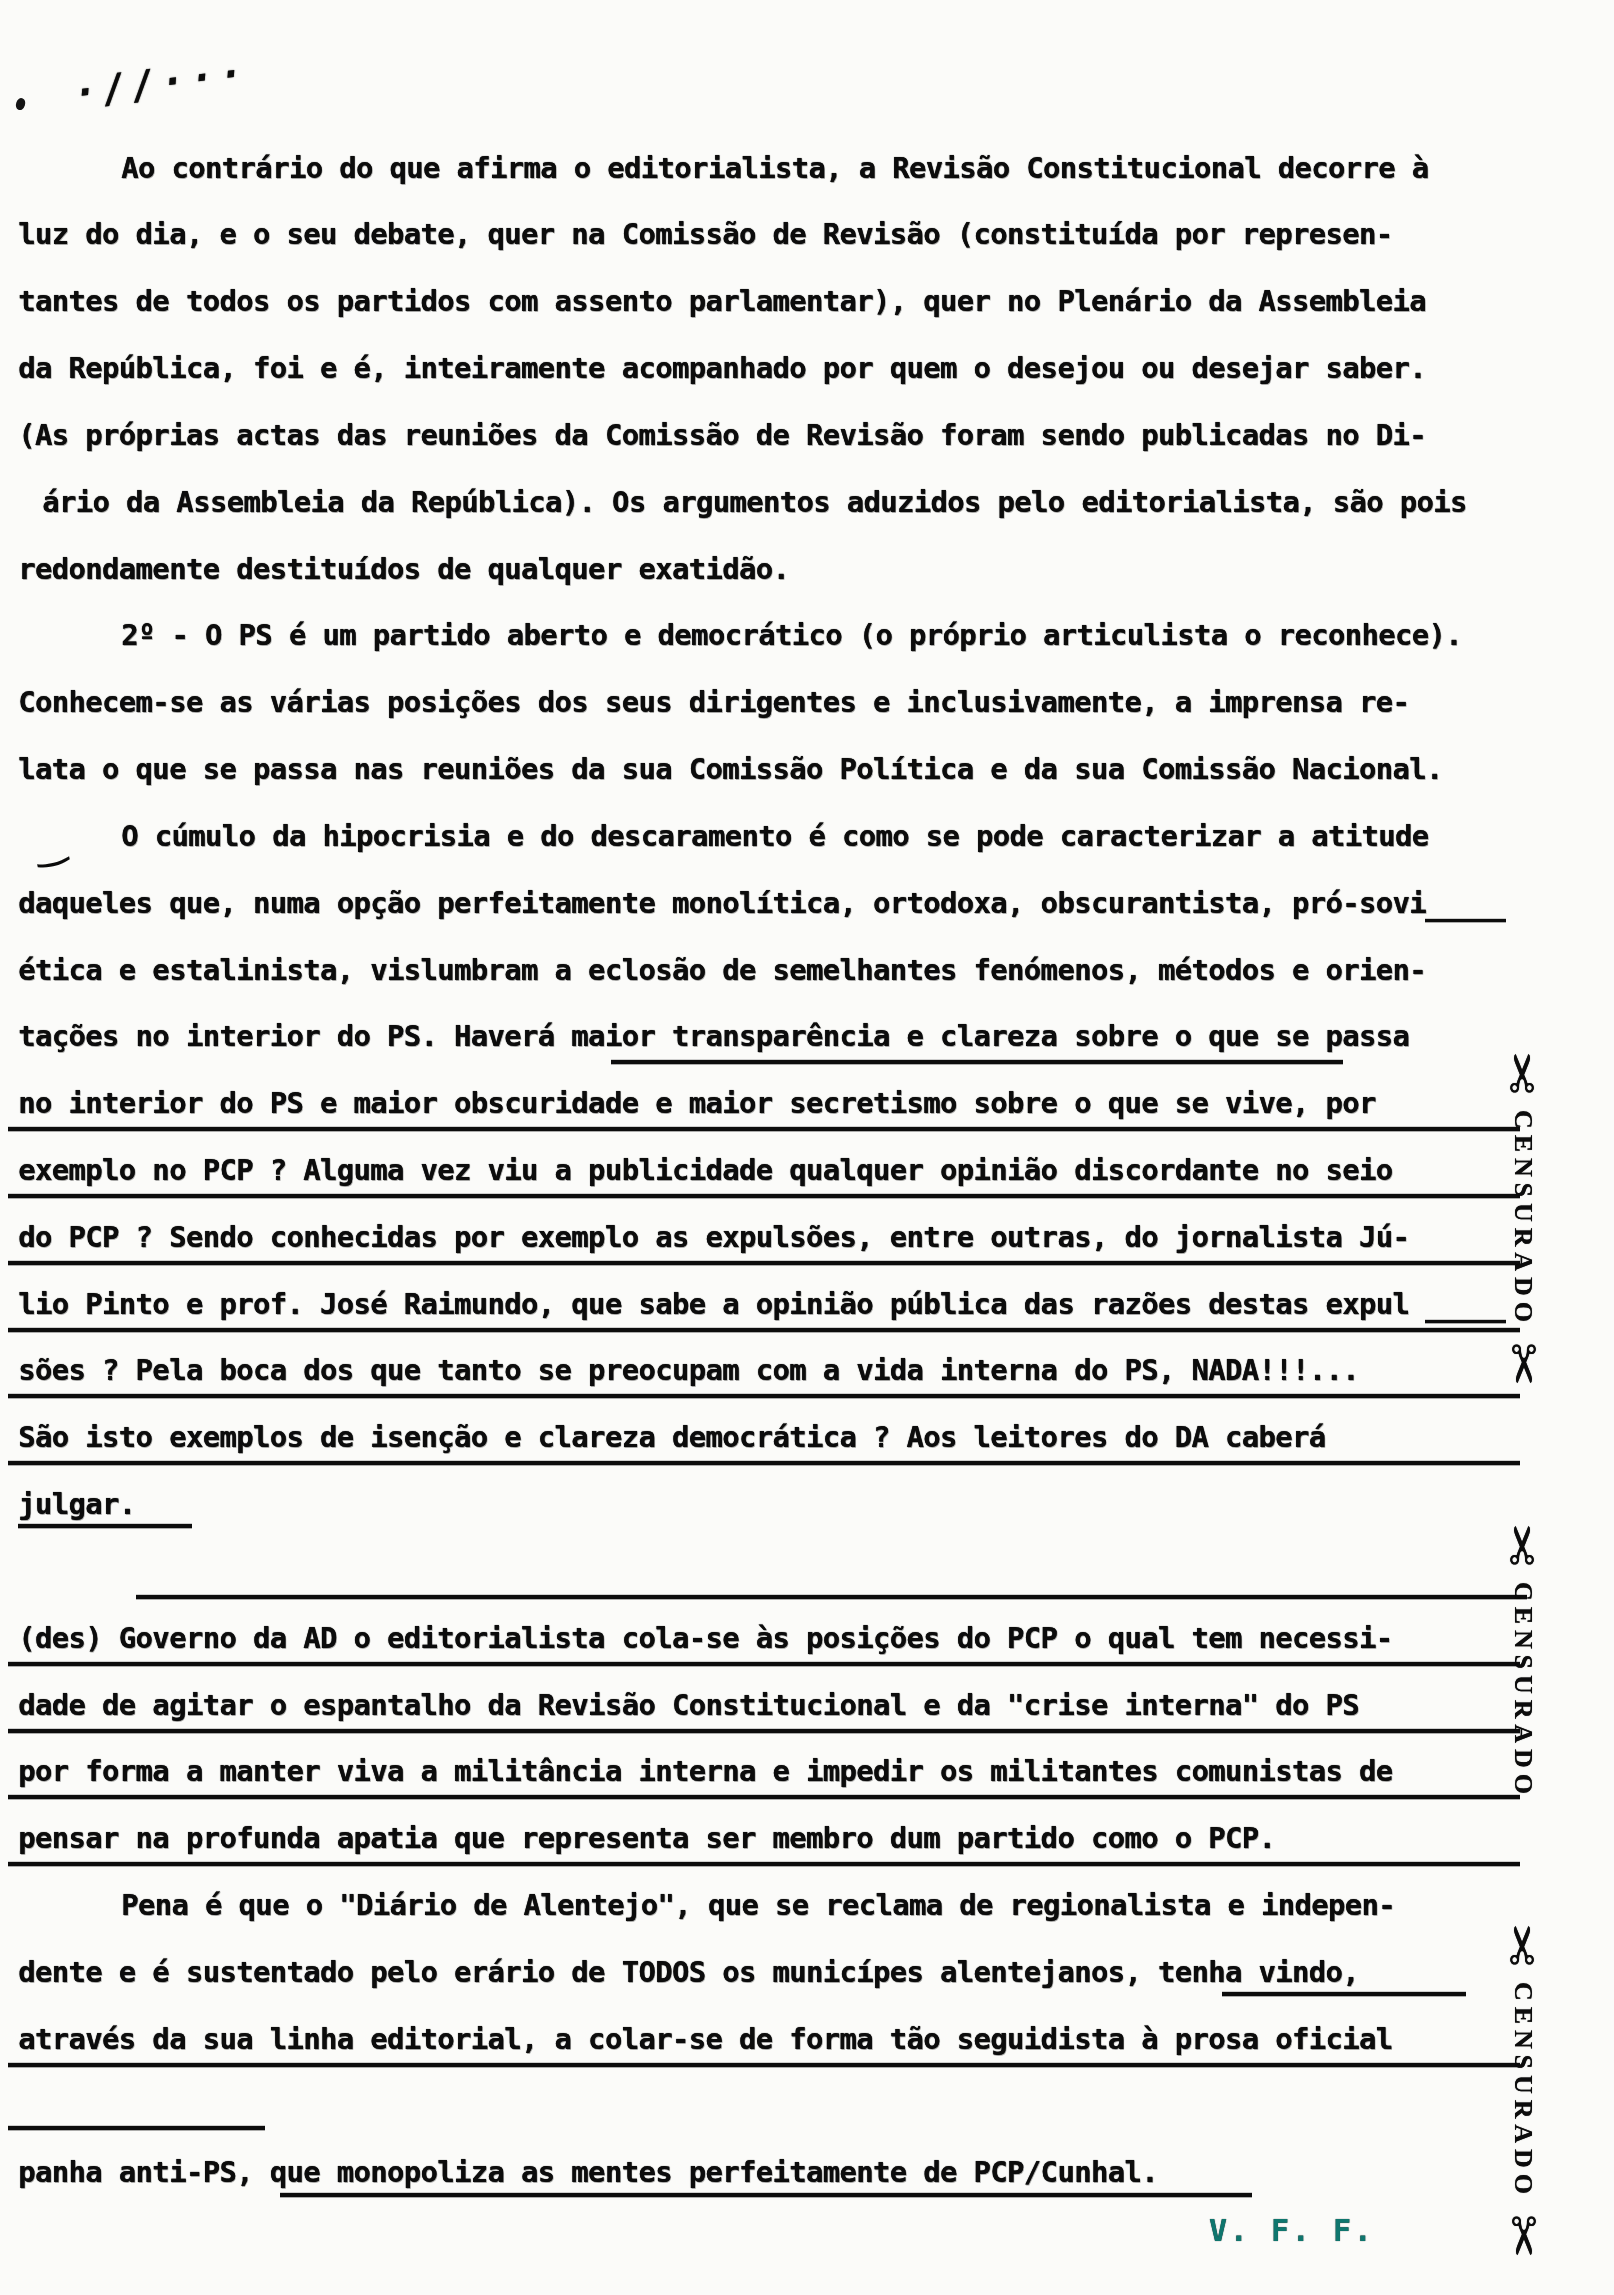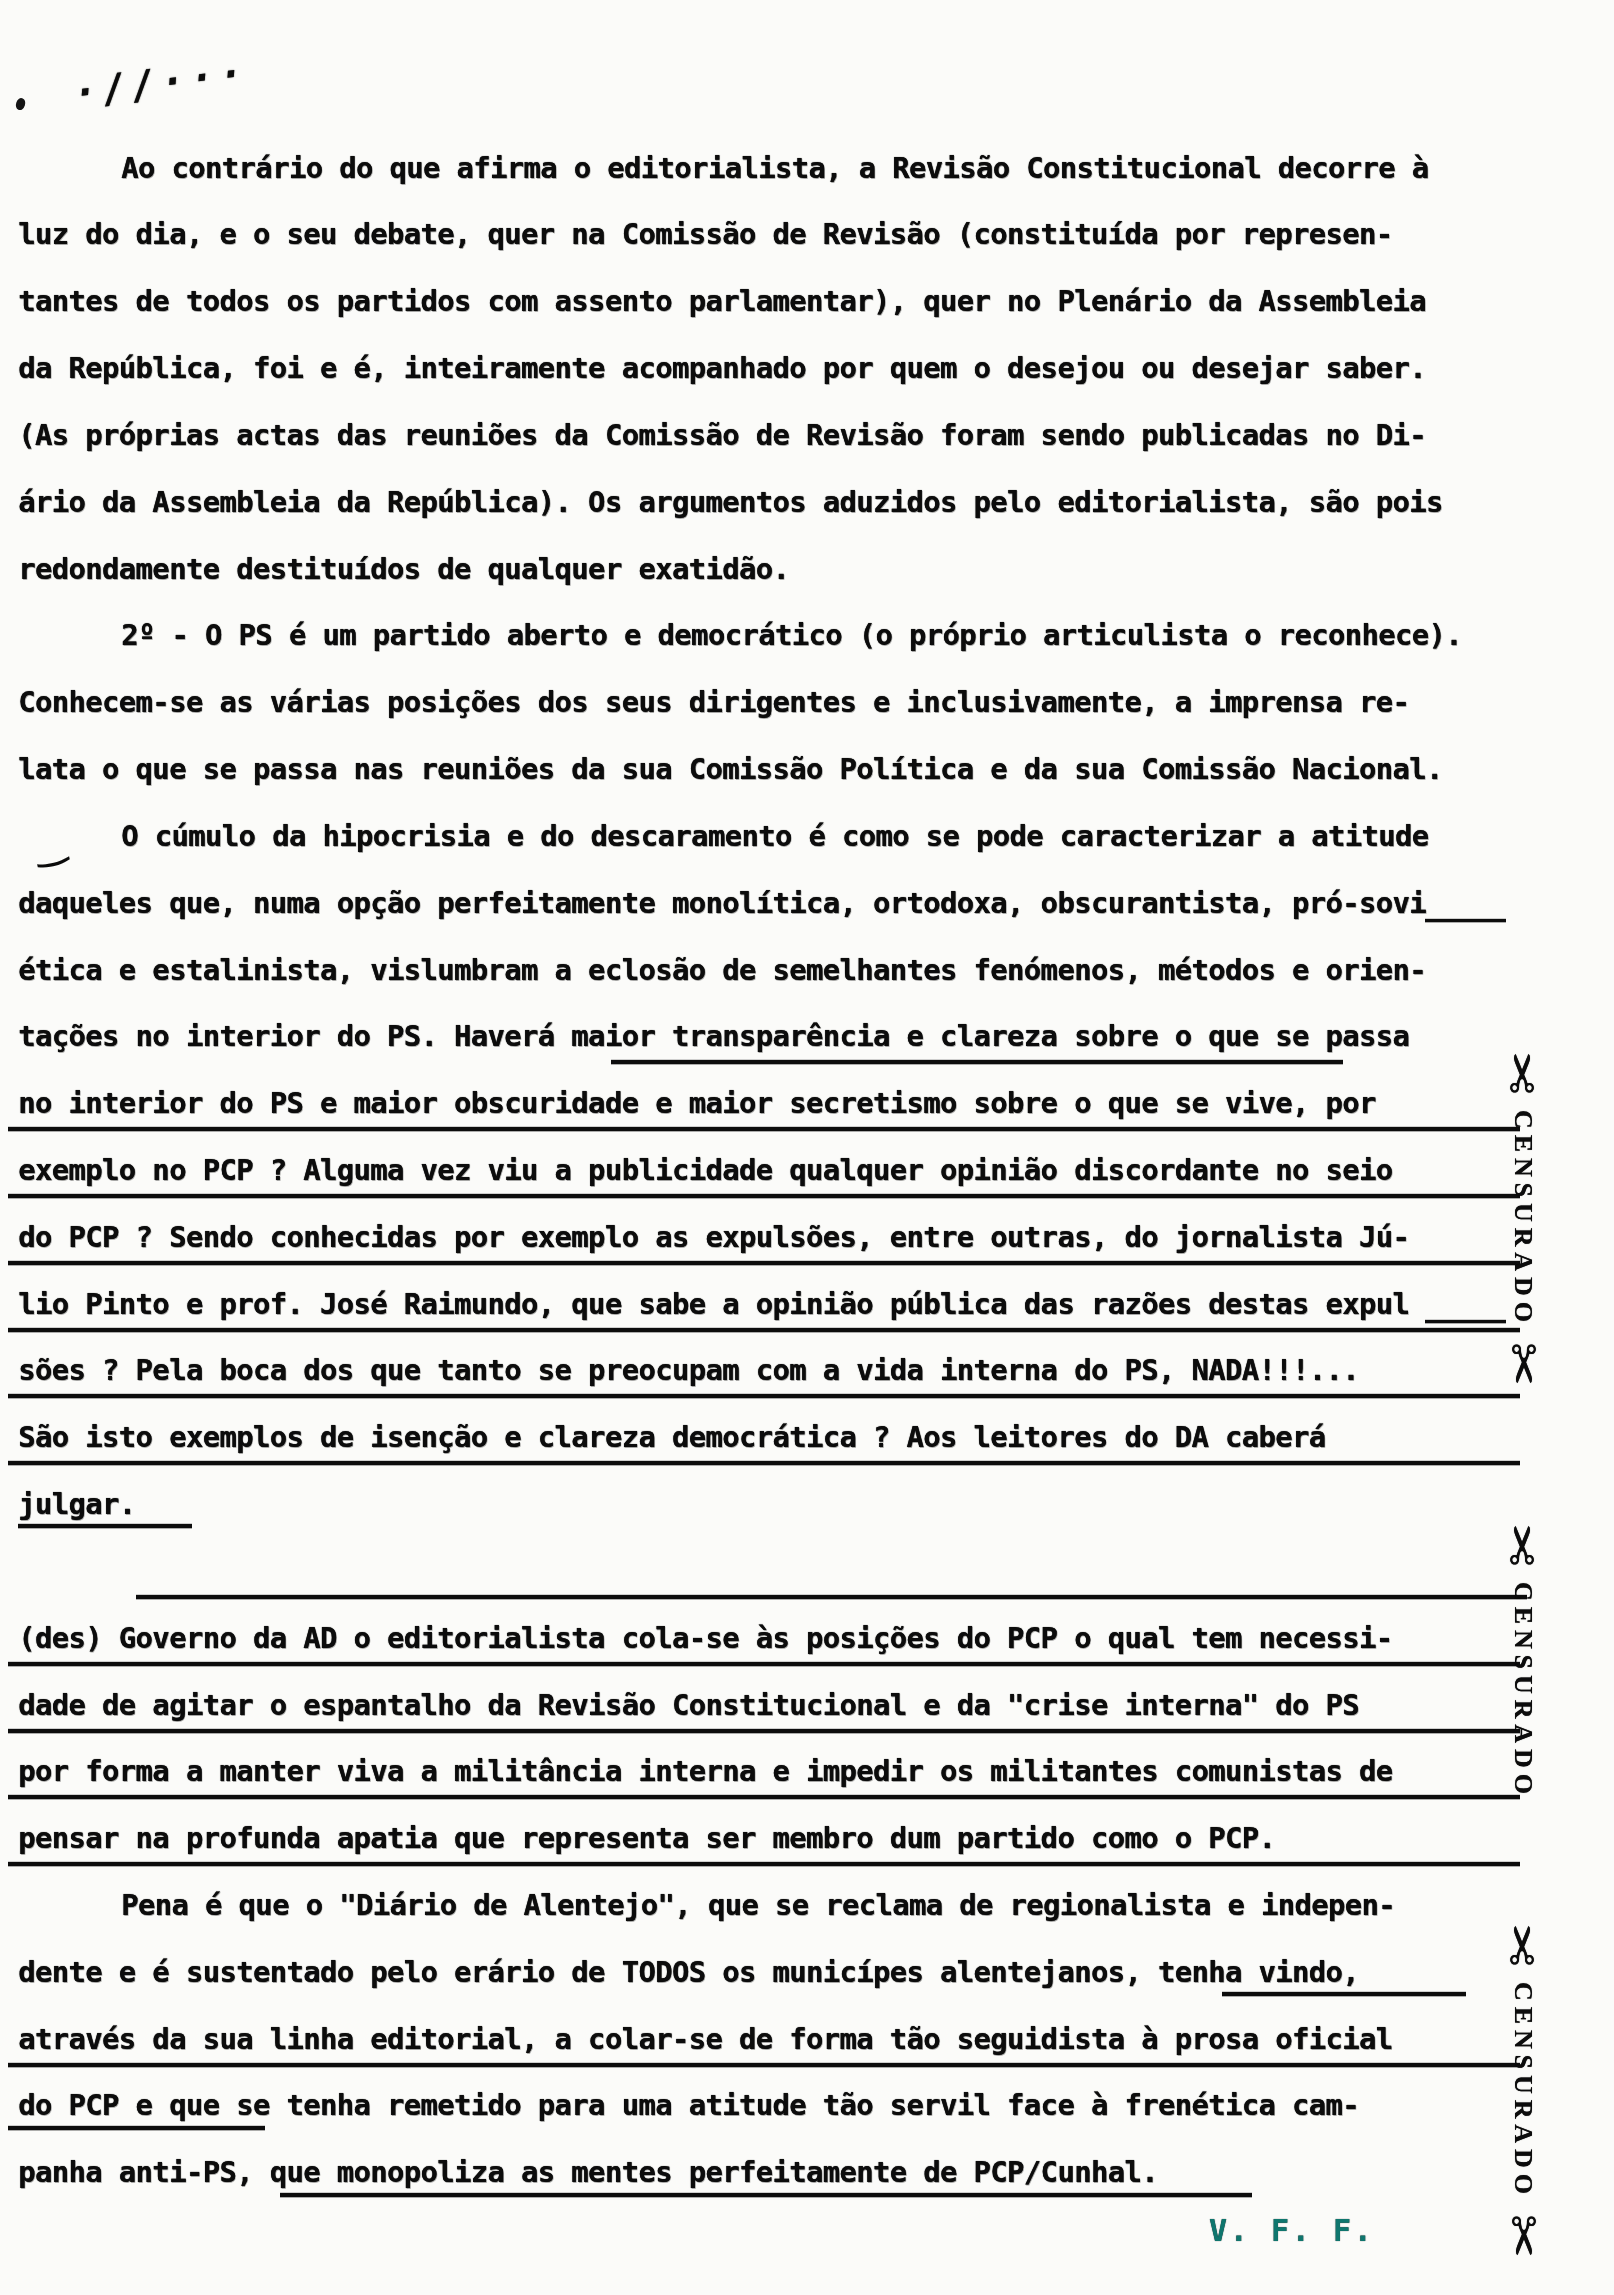--- a/index.html
+++ b/index.html
@@ -122,21 +122,21 @@
 
   <div class="page-marker">·//···</div>
   <div class="ink-speck"></div>
 
   <div>
       <div class="line indent" style="top: 151px;"><span class="txt">Ao contrário do que afirma o editorialista, a Revisão Constitucional decorre à</span></div>
       <div class="line" style="top: 217px;"><span class="txt">luz do dia, e o seu debate, quer na Comissão de Revisão (constituída por represen-</span></div>
       <div class="line" style="top: 284px;"><span class="txt">tantes de todos os partidos com assento parlamentar), quer no Plenário da Assembleia</span></div>
       <div class="line" style="top: 351px;"><span class="txt">da República, foi e é, inteiramente acompanhado por quem o desejou ou desejar saber.</span></div>
       <div class="line" style="top: 418px;"><span class="txt">(As próprias actas das reuniões da Comissão de Revisão foram sendo publicadas no Di-</span></div>
-      <div class="line" style="top: 485px;"><span class="txt">ário da Assembleia da República). Os argumentos aduzidos pelo editorialista, são pois</span></div>
+      <div class="line" style="top: 485px; margin-left: 24px;"><span class="txt">ário da Assembleia da República). Os argumentos aduzidos pelo editorialista, são pois</span></div>
       <div class="line" style="top: 552px;"><span class="txt">redondamente destituídos de qualquer exatidão.</span></div>
       <div class="line indent" style="top: 618px;"><span class="txt">2º - O PS é um partido aberto e democrático (o próprio articulista o reconhece).</span></div>
       <div class="line" style="top: 685px;"><span class="txt">Conhecem-se as várias posições dos seus dirigentes e inclusivamente, a imprensa re-</span></div>
       <div class="line" style="top: 752px;"><span class="txt">lata o que se passa nas reuniões da sua Comissão Política e da sua Comissão Nacional.</span></div>
       <div class="line indent" style="top: 819px;"><span class="txt">O cúmulo da hipocrisia e do descaramento é como se pode caracterizar a atitude</span></div>
       <div class="line" style="top: 886px;"><span class="txt">daqueles que, numa opção perfeitamente monolítica, ortodoxa, obscurantista, pró-sovi</span><div class="rule tail"></div></div>
       <div class="line" style="top: 953px;"><span class="txt">ética e estalinista, vislumbram a eclosão de semelhantes fenómenos, métodos e orien-</span></div>
       <div class="line" style="top: 1019px;"><span class="txt">tações no interior do PS. Haverá maior transparência e clareza sobre o que se passa</span><div class="rule partial_right"></div></div>
       <div class="line" style="top: 1086px;"><span class="txt">no interior do PS e maior obscuridade e maior secretismo sobre o que se vive, por</span><div class="rule full"></div></div>
       <div class="line" style="top: 1153px;"><span class="txt">exemplo no PCP ? Alguma vez viu a publicidade qualquer opinião discordante no seio</span><div class="rule full"></div></div>
@@ -146,21 +146,21 @@
       <div class="line" style="top: 1420px;"><span class="txt">São isto exemplos de isenção e clareza democrática ? Aos leitores do DA caberá</span><div class="rule full"></div></div>
       <div class="line" style="top: 1487px;"><span class="txt">julgar.</span><div class="rule short_left"></div></div>
       <div class="line indent" style="top: 1554px;"><div class="rule indent_left"></div></div>
       <div class="line" style="top: 1621px;"><span class="txt">(des) Governo da AD o editorialista cola-se às posições do PCP o qual tem necessi-</span><div class="rule full"></div></div>
       <div class="line" style="top: 1688px;"><span class="txt">dade de agitar o espantalho da Revisão Constitucional e da "crise interna" do PS</span><div class="rule full"></div></div>
       <div class="line" style="top: 1754px;"><span class="txt">por forma a manter viva a militância interna e impedir os militantes comunistas de</span><div class="rule full"></div></div>
       <div class="line" style="top: 1821px;"><span class="txt">pensar na profunda apatia que representa ser membro dum partido como o PCP.</span><div class="rule full"></div></div>
       <div class="line indent" style="top: 1888px;"><span class="txt">Pena é que o "Diário de Alentejo", que se reclama de regionalista e indepen-</span></div>
       <div class="line" style="top: 1955px;"><span class="txt">dente e é sustentado pelo erário de TODOS os municípes alentejanos, tenha vindo,</span><div class="rule short_right"></div></div>
       <div class="line" style="top: 2022px;"><span class="txt">através da sua linha editorial, a colar-se de forma tão seguidista à prosa oficial</span><div class="rule full"></div></div>
-      <div class="line" style="top: 2088px;"><span class="txt">do PCP e que se tenha remetido para uma atitude tão servil face à frenética cam-</span><div class="rule short_left2"></div></div>
+      <div class="line" style="top: 2088px;"><div class="rule short_left2"></div></div>
       <div class="line" style="top: 2155px;"><span class="txt">panha anti-PS, que monopoliza as mentes perfeitamente de PCP/Cunhal.</span><div class="rule center"></div></div>
     </div>
 
   <div class="pen-mark">‿</div>
 
   <div class="stamp stamp1">
     <span class="sc down">✂</span>
     <span class="lbl">CENSURADO</span>
     <span class="sc up">✂</span>
   </div>

